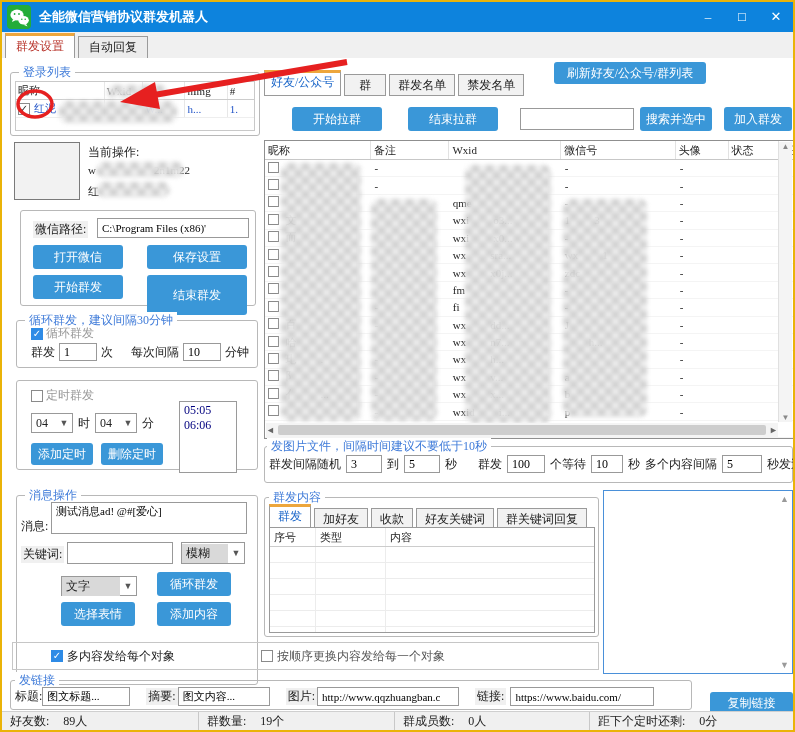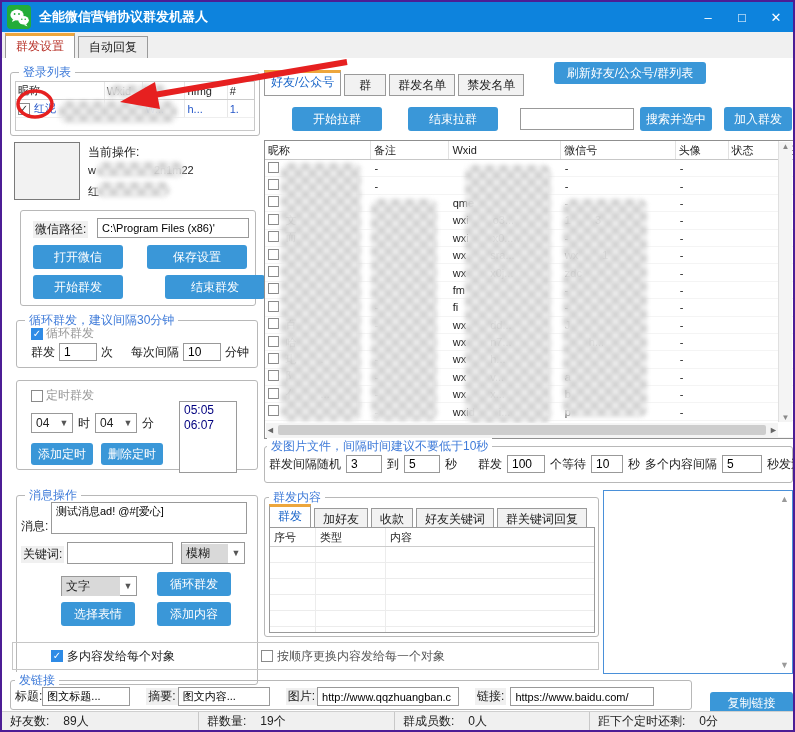--- a/index.html
+++ b/index.html
@@ -1,17 +1,17 @@
 <!DOCTYPE html>
 <html><head>
 <meta charset="utf-8">
 <style>
   html,body{margin:0;padding:0;background:#888;}
-  .window{position:relative;width:795px;height:732px;box-sizing:border-box;border:2px solid #4c1d95;
-    background:#e5e5e5;font-family:Liberation Sans, sans-serif;font-size:12px;color:#222;overflow:hidden;}
+  .window{position:relative;width:795px;height:732px;box-sizing:border-box;border:2px solid #eab308;
+    background:#e5e5e5;font-family:Liberation Serif, serif;font-size:12px;color:#222;overflow:hidden;}
   
   .titlebar{position:absolute;left:0;top:0;width:100%;height:30px;background:#0d83dd;display:flex;align-items:center;}
   .app-icon{width:24px;height:24px;margin-left:5px;}
   .title-text{color:#fff;font-size:13px;font-weight:bold;margin-left:8px;}
   .win-controls{margin-left:auto;display:flex;align-items:center;height:100%;}
   .win-btn{width:34px;height:100%;display:flex;align-items:center;justify-content:center;color:#fff;font-size:13px;cursor:pointer;}
   
   .tabstrip{position:absolute;left:0;top:30px;width:100%;height:26px;background:#f0f0f0;border-bottom:1px solid #c2c2c2;display:flex;align-items:flex-end;}
   .mtab{height:21px;line-height:21px;padding:0 10px;border:1px solid #9a9a9a;border-bottom:none;background:#ececec;margin-left:3px;cursor:pointer;}
   .mtab.active{background:#fff;border-top:3px solid #eda63c;height:23px;line-height:20px;margin-bottom:-1px;color:#b8332a;}
@@ -130,21 +130,21 @@
     </div>
     <div class="abs mosaic" style="left:94px;top:104px;width:88px;height:15px;"></div>
     <div class="abs mosaic" style="left:94px;top:124px;width:74px;height:15px;"></div>
 
     <div class="abs group" style="left:18px;top:152px;width:236px;height:96px;">
       <div class="abs lbl-gray" style="left:12px;top:10px;">微信路径:</div>
       <input class="abs inp" style="left: 76px; top: 7px; width: 152px; height: 20px; font-size: 11px;" value="C:\Program Files (x86)'">
       <div class="abs btn" style="left:12px;top:34px;width:90px;height:24px;">打开微信</div>
       <div class="abs btn" style="left:126px;top:34px;width:100px;height:24px;">保存设置</div>
       <div class="abs btn" style="left:12px;top:64px;width:90px;height:24px;">开始群发</div>
-      <div class="abs btn" style="left:144px;top:64px;width:100px;height:24px;text-align:right;">结束群发</div>
+      <div class="abs btn" style="left:126px;top:64px;width:100px;height:40px;text-align:right;">结束群发</div>
     </div>
 
     <div class="abs group" style="left:14px;top:262px;width:242px;height:48px;">
       <span class="gtitle">循环群发，建议间隔30分钟</span>
       <div class="abs" style="left:14px;top:4px;display:flex;align-items:center;color:#999;">
         <span class="cb blue">✓</span>
         <span style="margin-left:3px;">循环群发</span>
       </div>
       <div class="abs" style="left:14px;top:22px;display:flex;align-items:center;gap:4px;">
         <span>群发</span>
@@ -170,21 +170,21 @@
         <div class="sel" style="width:42px;height:20px;">
           <span class="val">04</span>
             <span class="arr">▼</span>
         </div>
         <span>分</span>
       </div>
       <div class="abs btn" style="left:14px;top:62px;width:62px;height:22px;">添加定时</div>
       <div class="abs btn" style="left:84px;top:62px;width:62px;height:22px;">删除定时</div>
       <div class="abs timerlist" style="left:162px;top:20px;width:58px;height:72px;">
           <div>05:05</div>
-          <div>06:07</div>
+          <div>06:06</div>
         </div>
     </div>
 
     <div class="abs group" style="left:14px;top:437px;width:242px;height:190px;">
       <span class="gtitle">消息操作</span>
       <div class="abs" style="left:4px;top:22px;">消息:</div>
       <textarea class="abs inp" style="left: 34px; top: 6px; width: 196px; height: 32px; resize: none; font-size: 11px;">测试消息ad! @#[爱心]</textarea>
       <div class="abs lbl-gray" style="left:4px;top:50px;">关键词:</div>
       <input class="abs inp" style="left: 50px; top: 46px; width: 106px; height: 22px;" value="">
       <div class="abs sel" style="left:164px;top:46px;width:64px;height:22px;">

